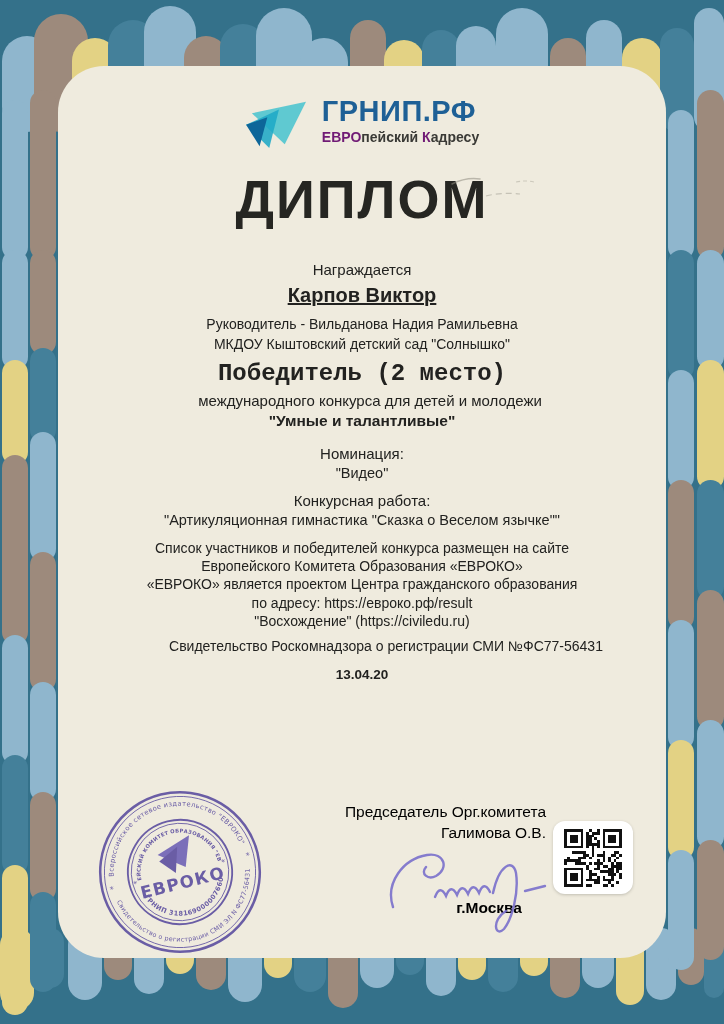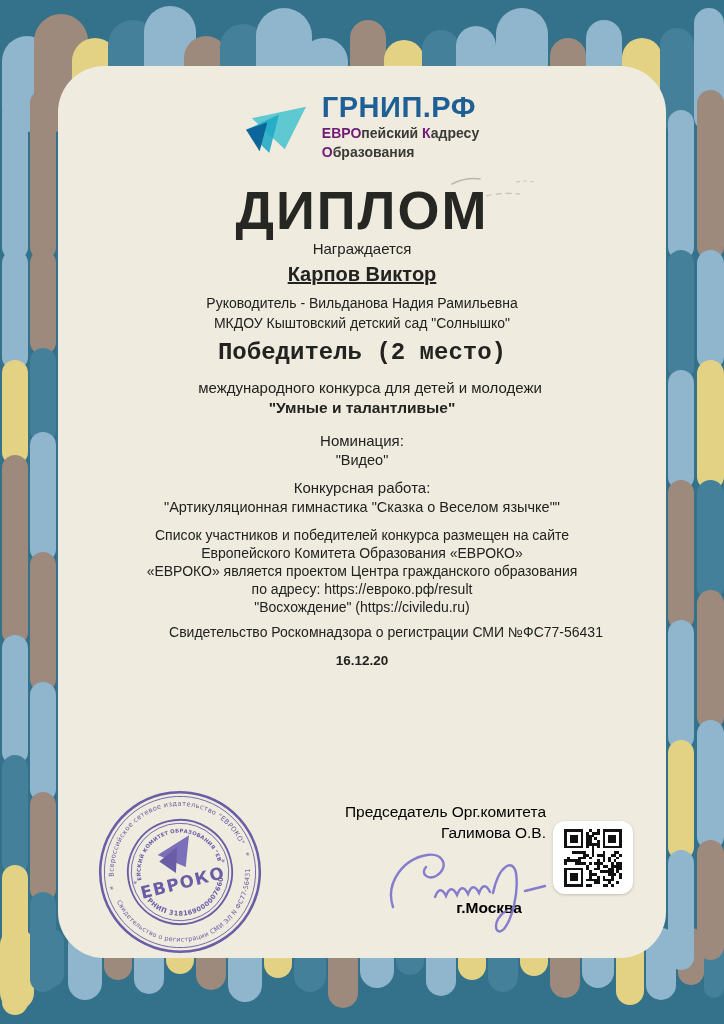--- a/index.html
+++ b/index.html
@@ -12,26 +12,26 @@
   .content{position:absolute;inset:0;text-align:center;color:#222220;}
   
   .logo-row{margin-top:26px;display:flex;justify-content:center;align-items:center;gap:13px;}
   .logo-text{text-align:left;}
   .logo-title{font-size:29px;font-weight:bold;color:#1E6096;letter-spacing:.5px;line-height:1.05;}
   .logo-sub{font-size:14px;font-weight:bold;color:#3A3A36;line-height:1.3;margin-top:2px;}
   .accent{color:#701a75;}
   
   .title{margin-top:20px;font-size:54px;font-weight:800;letter-spacing:2px;color:#262622;line-height:1.1;position:relative;}
   .number{margin-top:50px;font-size:17px;font-weight:bold;}
-  .awarded{font-size:15px;}
+  .awarded{margin-top:32px;font-size:15px;}
   .recipient{margin-top:6px;font-size:20px;font-weight:bold;text-decoration:underline;}
   .supervisor{margin-top:9px;font-size:14px;}
   .organization{margin-top:4px;font-size:14px;}
   .award{margin-top:8px;font-size:24px;font-weight:bold;font-family:Liberation Mono, monospace;}
-  .contest1{margin-top:13px;font-size:15px;padding-left:16px;}
+  .contest1{margin-top:5px;font-size:15px;padding-left:16px;}
   .contest-name{margin-top:3px;font-size:15.5px;font-weight:bold;}
   .nom-label{margin-top:15px;font-size:15px;}
   .nom-value{margin-top:3px;font-size:14.5px;}
   .work-label{margin-top:11px;font-size:15px;}
   .work-value{margin-top:3px;font-size:14.5px;}
   .info{margin-top:11px;font-size:14px;line-height:1.29;}
   .registration{margin-top:8px;font-size:14px;padding-left:48px;}
   .date{margin-top:13px;font-size:13.5px;font-weight:bold;}
   
   .stamp-wrap{position:absolute;left:38px;top:722px;width:168px;height:168px;z-index:3;}
@@ -128,21 +128,20 @@
       <div class="logo-row">
         <svg width="64" height="58" viewBox="0 0 64 60">
           <polygon points="6,22 62,10 40,54" fill="#52C5CF" opacity="0.92"></polygon>
           <polygon points="0,34 34,18 24,58" fill="#1FA9C6" opacity="0.88"></polygon>
           <polygon points="0,34 22,26 14,56" fill="#0D6699"></polygon>
         </svg>
         <div class="logo-text">
           <div class="logo-title">ГРНИП.РФ</div>
           <div class="logo-sub">
             <div><span class="accent">ЕВРО</span><span>пейский </span><span class="accent">К</span><span>адресу</span></div>
-            <div><span class="accent">О</span><span>бразования</span></div>
           </div>
         </div>
       </div>
 
       <div class="title">ДИПЛОМ</div>
 
       <div class="awarded">Награждается</div>
       <div class="recipient">Карпов Виктор</div>
       <div class="supervisor">Руководитель - Вильданова Надия Рамильевна</div>
       <div class="organization">МКДОУ Кыштовский детский сад "Солнышко"</div>
@@ -155,21 +154,21 @@
       <div class="work-value">"Артикуляционная гимнастика "Сказка о Веселом язычке""</div>
 
       <div class="info">
         <div>Список участников и победителей конкурса размещен на сайте</div>
         <div>Европейского Комитета Образования «ЕВРОКО»</div>
         <div>«ЕВРОКО» является проектом Центра гражданского образования</div>
         <div>по адресу: https://евроко.рф/result</div>
         <div>"Восхождение" (https://civiledu.ru)</div>
       </div>
       <div class="registration">Свидетельство Роскомнадзора о регистрации СМИ №ФС77-56431</div>
-      <div class="date">16.12.20</div>
+      <div class="date">13.04.20</div>
     </div>
 
     <svg class="smudge" viewBox="0 0 95 40">
       <path d="M6,14 q14,-7 28,-5" stroke="#8f8c80" stroke-width="1.6" fill="none" stroke-linecap="round"></path>
       <path d="M40,26 q16,-4 34,-2" stroke="#a5a296" stroke-width="1.2" fill="none" stroke-dasharray="6 4"></path>
       <path d="M70,12 q10,-2 18,0" stroke="#b0ada0" stroke-width="1.1" fill="none" stroke-dasharray="4 3"></path>
     </svg>
 
     <div class="stamp-wrap">
       <svg width="168" height="168" viewBox="-100 -100 200 200" style="opacity:.88">

